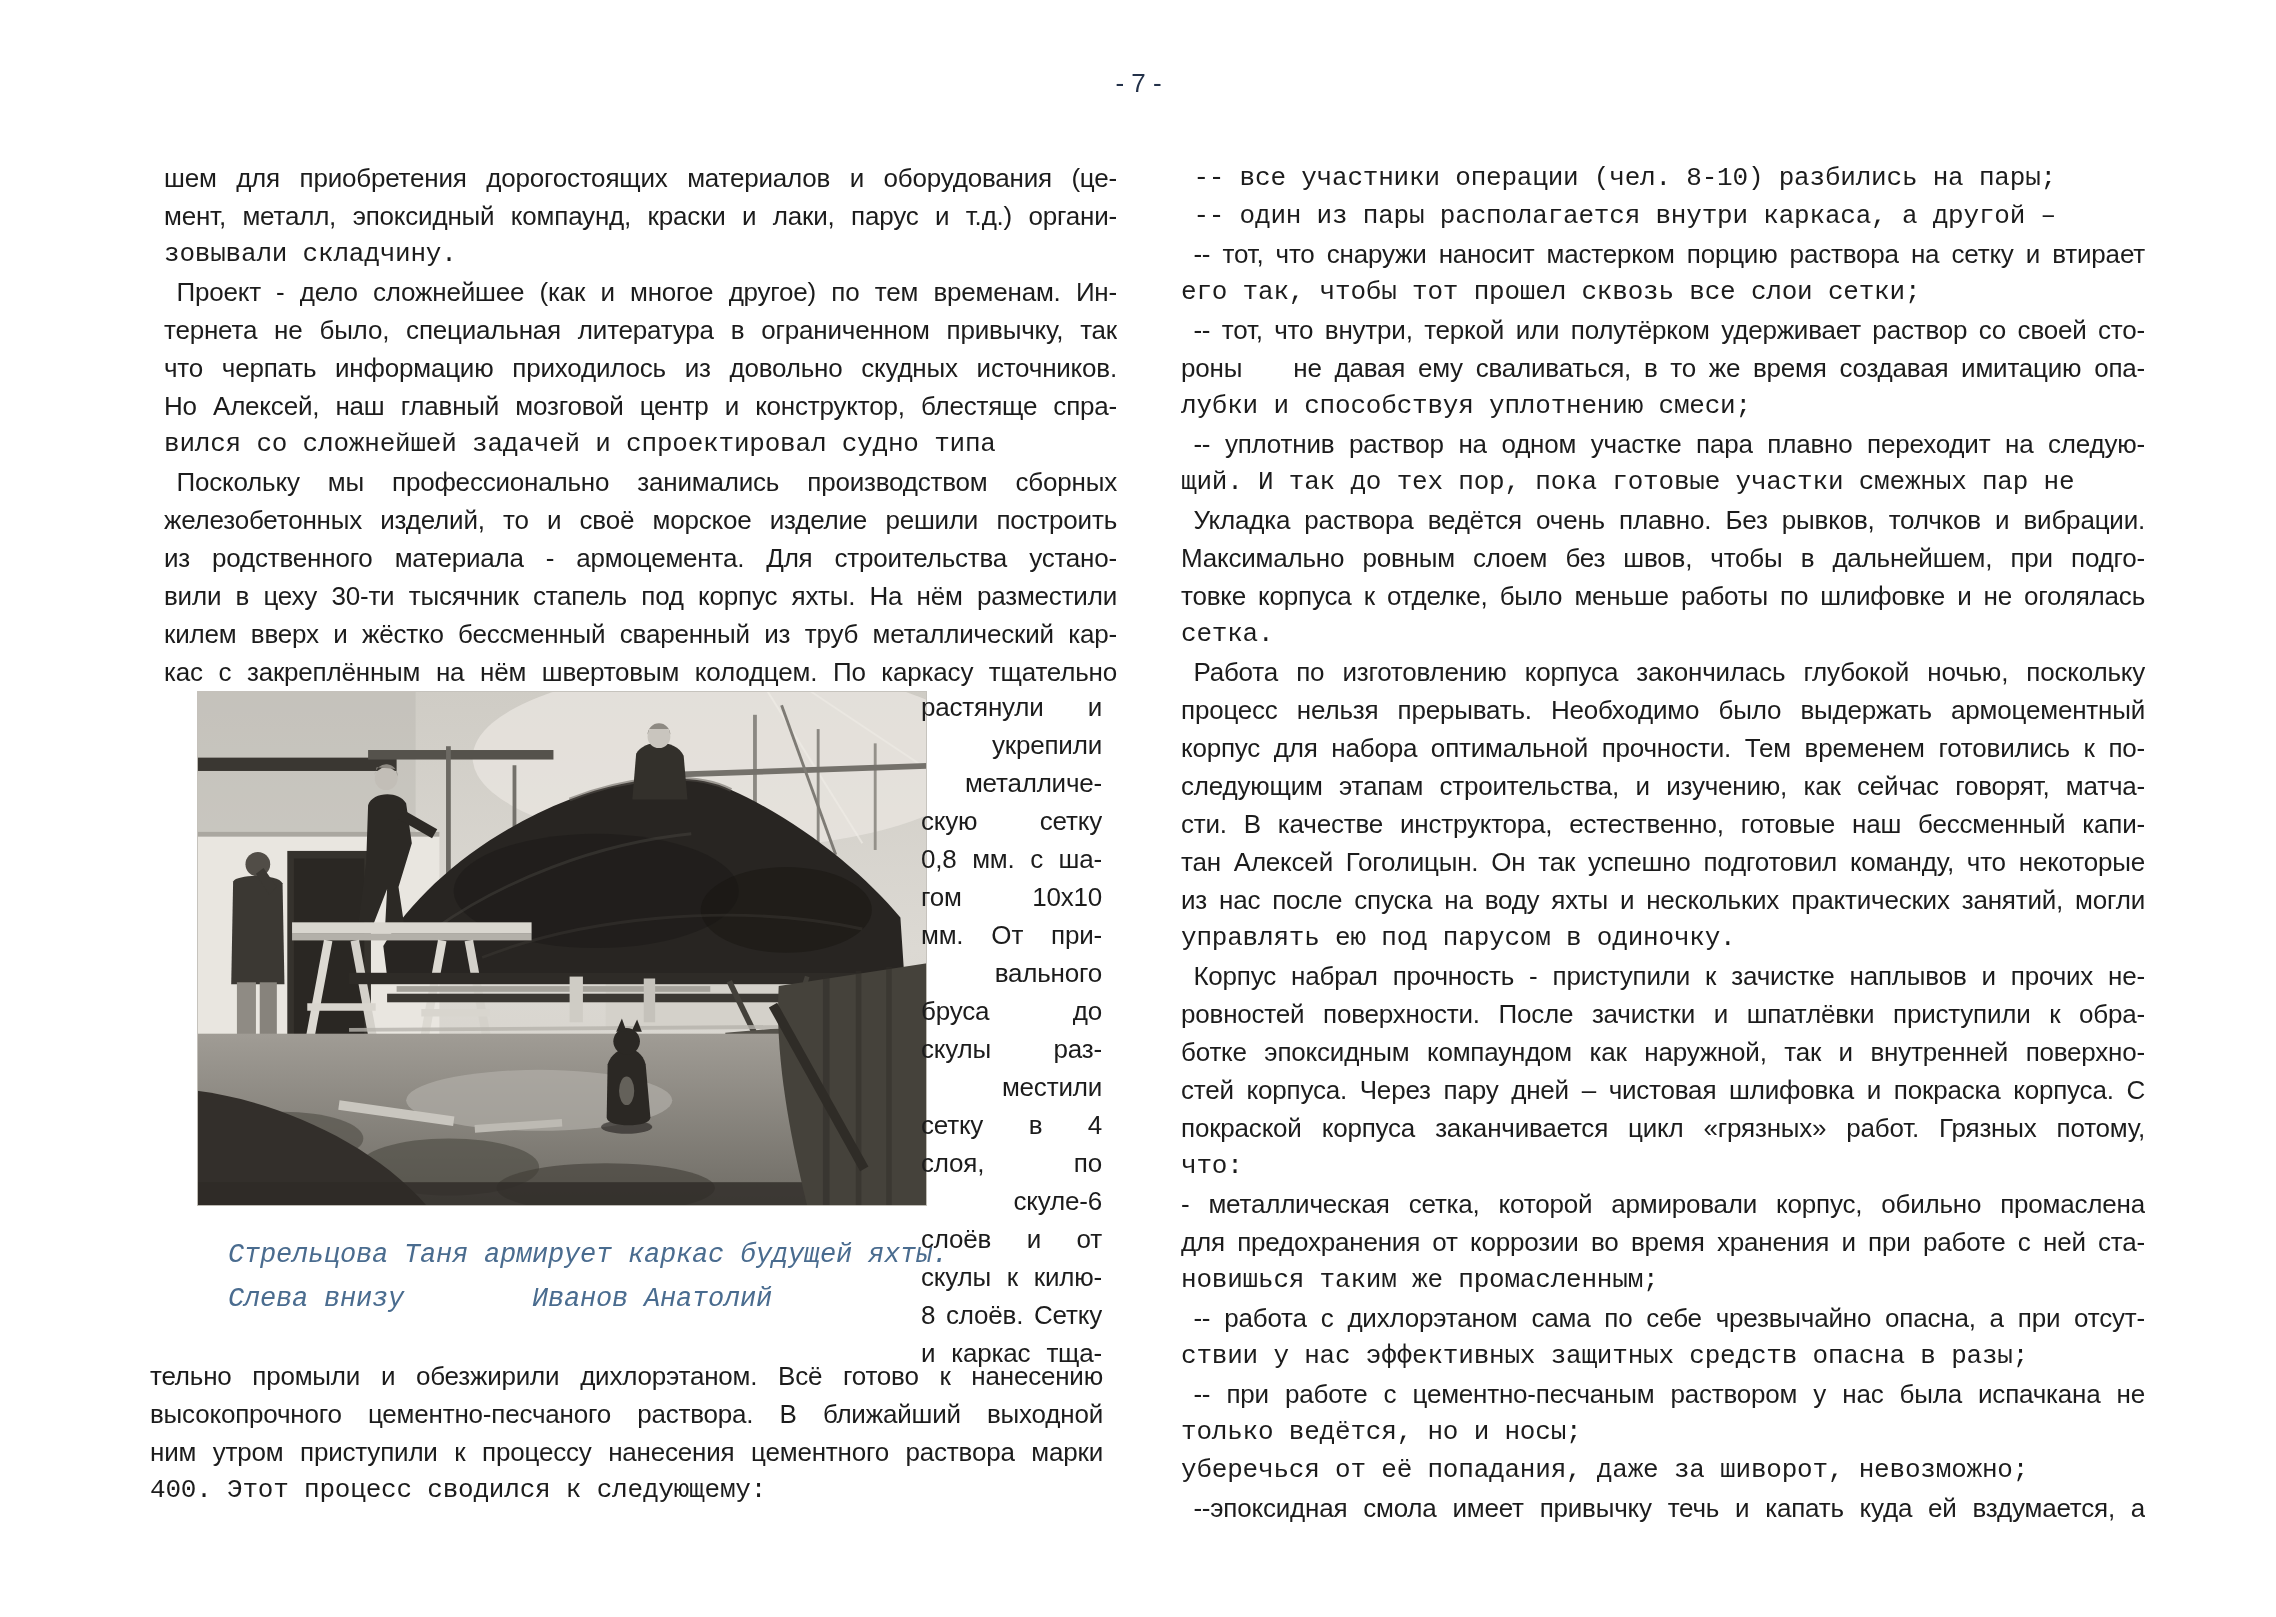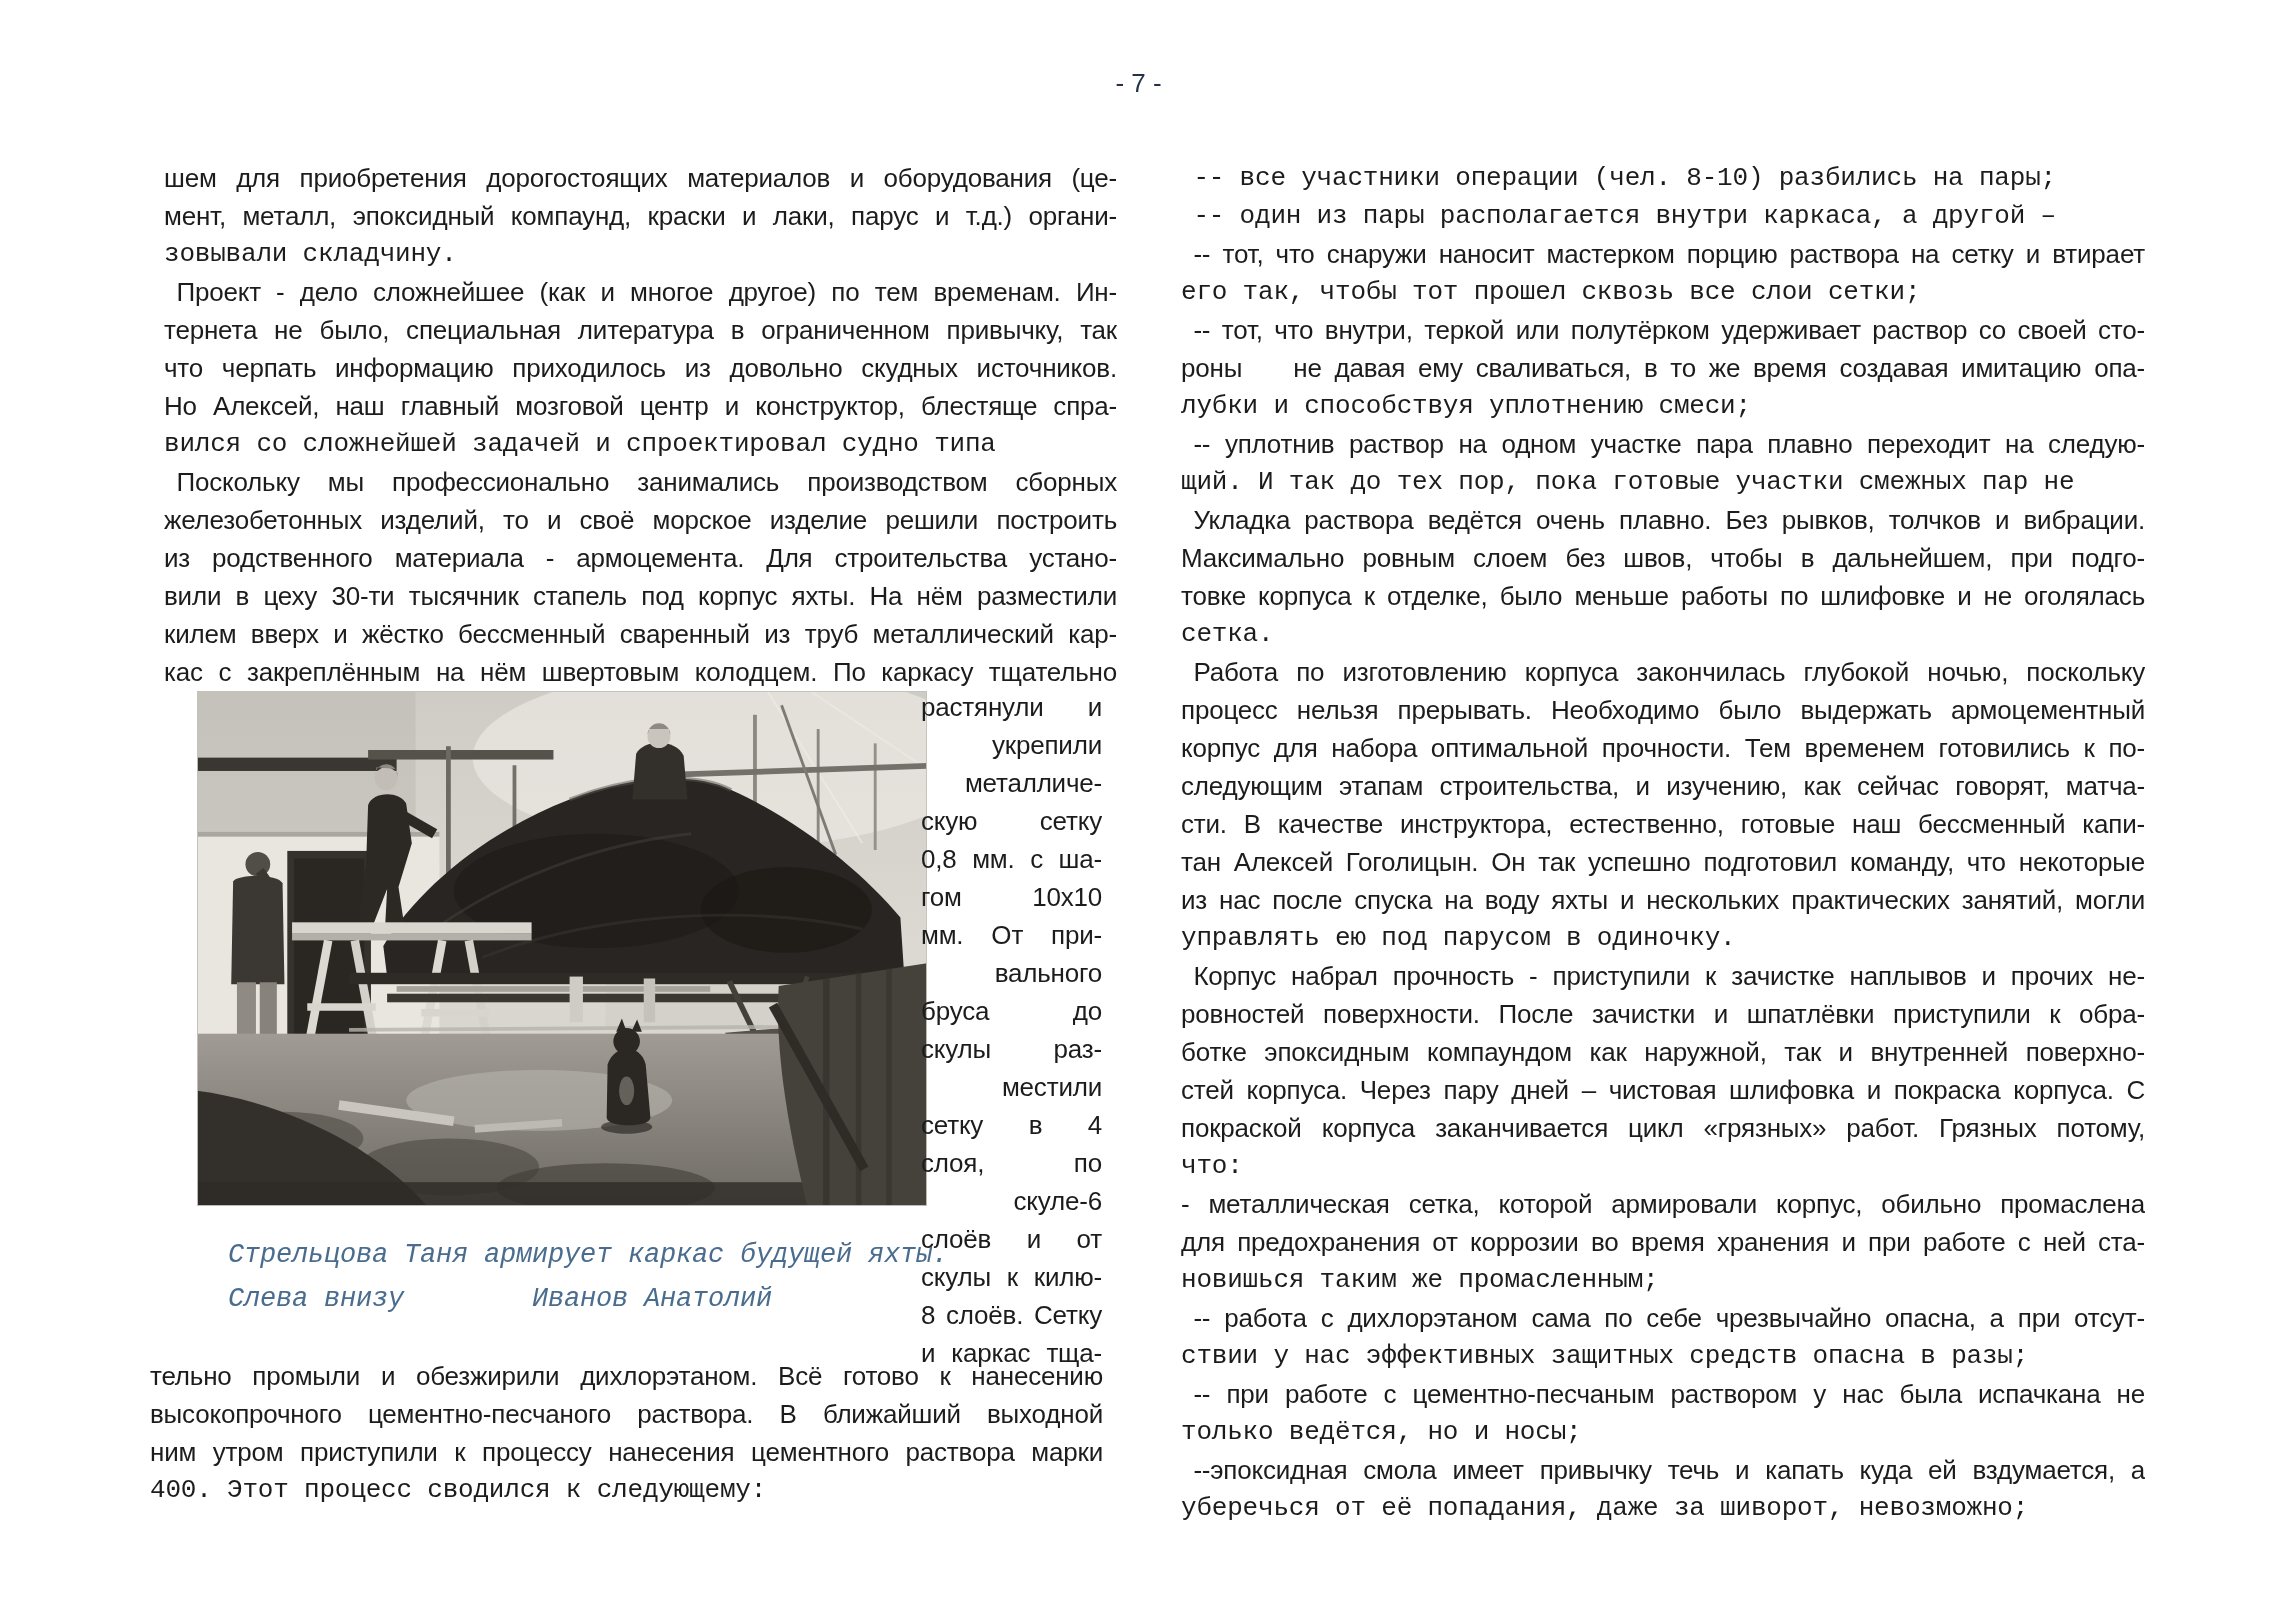--- a/index.html
+++ b/index.html
@@ -226,18 +226,18 @@
       <div class="line a-j">стей корпуса. Через пару дней – чистовая шлифовка и покраска корпуса. С</div>
       <div class="line a-j">покраской корпуса заканчивается цикл «грязных» работ. Грязных потому,</div>
       <div class="line a-l">что:</div>
       <div class="line a-j">- металлическая сетка, которой армировали корпус, обильно промаслена</div>
       <div class="line a-j">для предохранения от коррозии во время хранения и при работе с ней ста-</div>
       <div class="line a-l">новишься таким же промасленным;</div>
       <div class="line a-j ind">-- работа с дихлорэтаном сама по себе чрезвычайно опасна, а при отсут-</div>
       <div class="line a-l">ствии у нас эффективных защитных средств опасна в разы;</div>
       <div class="line a-j ind">-- при работе с цементно-песчаным раствором у нас была испачкана не</div>
       <div class="line a-l">только ведётся, но и носы;</div>
+      <div class="line a-l">уберечься от её попадания, даже за шиворот, невозможно;</div>
       <div class="line a-j ind">--эпоксидная смола имеет привычку течь и капать куда ей вздумается, а</div>
-      <div class="line a-l">уберечься от её попадания, даже за шиворот, невозможно;</div>
     </div>
 
 </div>
 
 
 </body></html>

